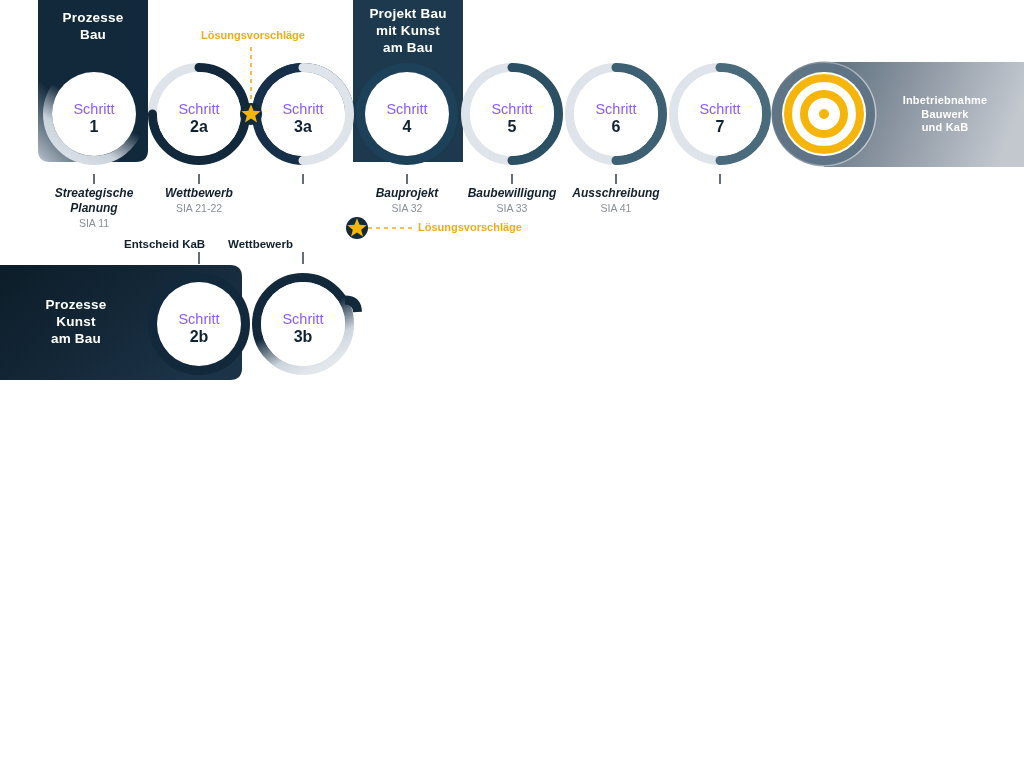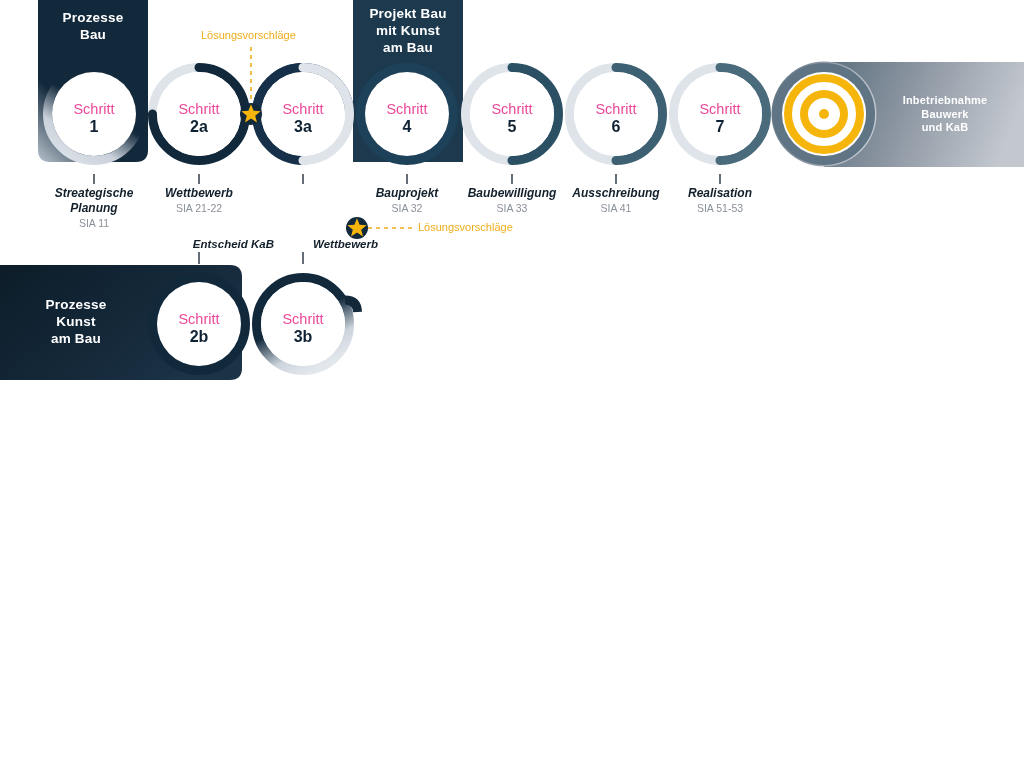--- a/index.html
+++ b/index.html
@@ -32,38 +32,38 @@
   #panel-goal{left:866px;top:62px;width:158px;height:105px;align-items:center;}
   #panel-goal .panel-text{font-size:11px;}
 
   
   .step{
     position:absolute;width:102px;height:102px;
     display:flex;flex-direction:column;
     align-items:center;justify-content:center;
     pointer-events:auto;
   }
-  .step .s-word{font-size:14.5px;color:#ec4899;line-height:1.15;margin-top:9px;}
+  .step .s-word{font-size:14.5px;color:#8b5cf6;line-height:1.15;margin-top:9px;}
   .step .s-num{font-size:16px;font-weight:bold;color:#0f2233;line-height:1.2;}
 
   
   .cap{
     position:absolute;text-align:center;width:150px;
     line-height:1.25;
   }
   .cap .c-main{font-size:12px;font-weight:bold;color:#12202c;display:block;font-style:italic;}
   .cap .c-sub{font-size:10.5px;color:#8a9099;display:block;margin-top:1px;}
 
   
-  .cap-top{position:absolute;text-align:right;width:150px;font-style:italic;}
+  .cap-top{position:absolute;text-align:left;width:150px;}
   .cap-top .c-main{font-size:11.5px;font-weight:bold;color:#12202c;display:block;}
 
   
   .sol{
-    position:absolute;color:#edad1a;font-size:11px;font-weight:normal;
+    position:absolute;color:#edad1a;font-size:11px;font-weight:bold;
     white-space:nowrap;
     text-align:right;
   }
 </style>
 </head>
 <body>
 
 <div id="stage">
 
   <svg width="1024" height="769" viewBox="0 0 1024 769">
@@ -294,24 +294,20 @@
     <span class="c-sub">SIA 32</span>
   </div>
   <div class="cap" style="left:437px;top:186px">
     <span class="c-main">Baubewilligung</span>
     <span class="c-sub">SIA 33</span>
   </div>
   <div class="cap" style="left:541px;top:186px">
     <span class="c-main">Ausschreibung</span>
     <span class="c-sub">SIA 41</span>
   </div>
-  <div class="cap" style="left:645px;top:186px">
-    <span class="c-main">Realisation</span>
-    <span class="c-sub">SIA 51-53</span>
-  </div>
 
   <div class="cap-top" style="left:124px;top:238px">
     <span class="c-main">Entscheid KaB</span>
   </div>
   <div class="cap-top" style="left:228px;top:238px">
     <span class="c-main">Wettbewerb</span>
   </div>
 
   <div class="sol" style="left:201px;top:29px">Lösungsvorschläge</div>
   <div class="sol" style="left:418px;top:221px">Lösungsvorschläge</div>

